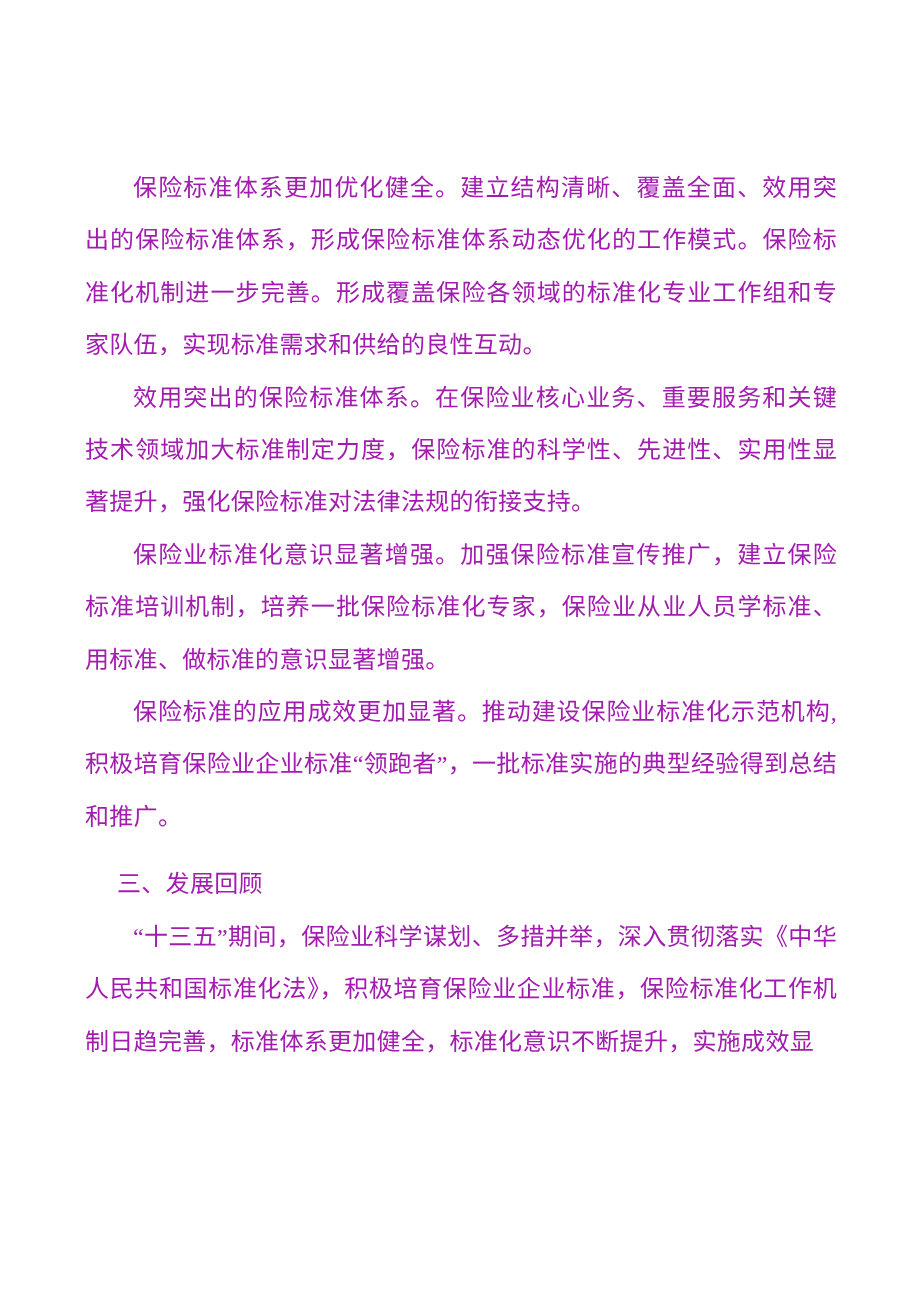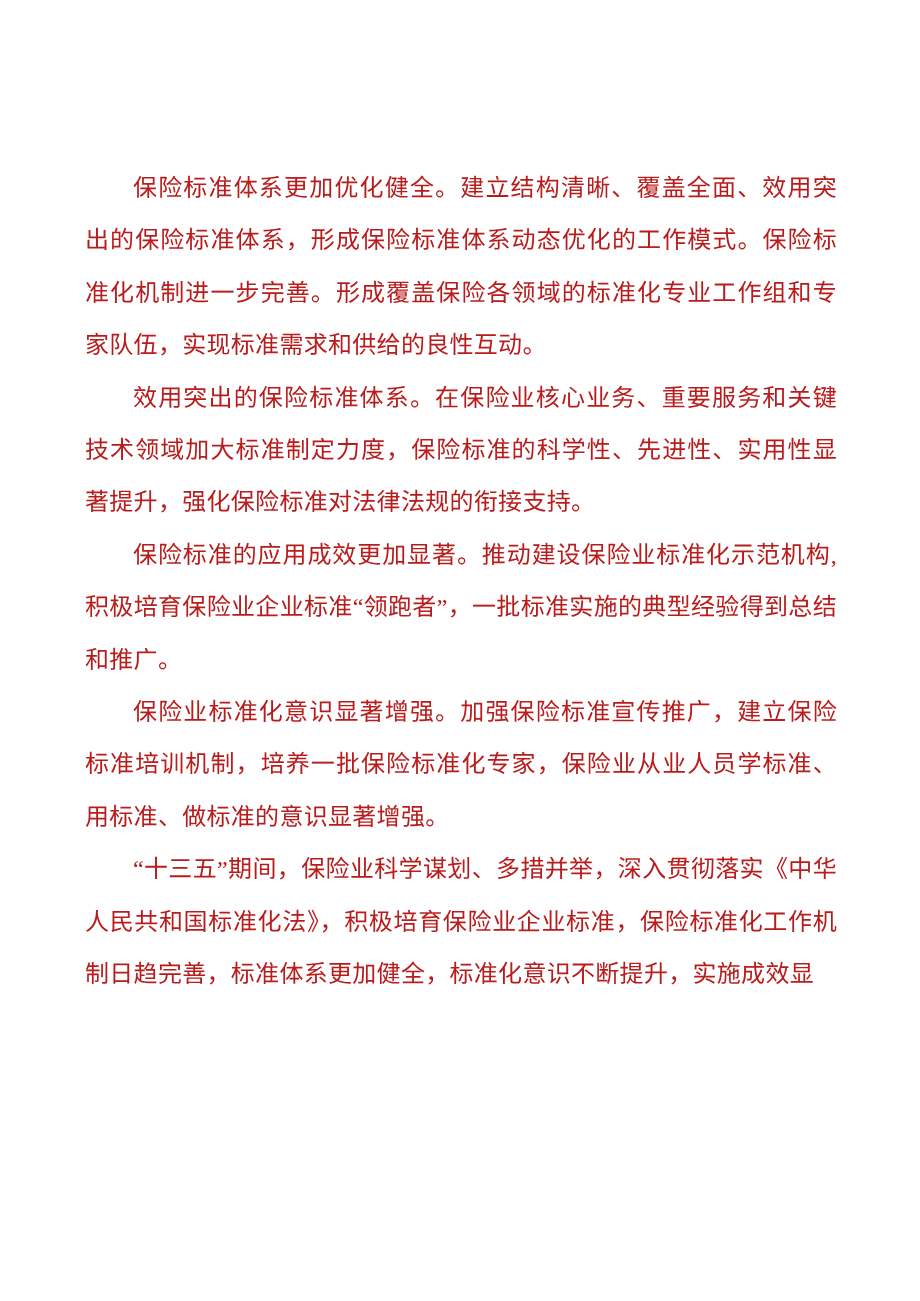--- a/index.html
+++ b/index.html
@@ -17,21 +17,21 @@
     position: relative;
     width: 920px;
     height: 1301px;
     background: #ffffff;
   }
   .text-block {
     position: absolute;
     left: 85px;
     top: 162px;
     width: 752px;
-    color: #b91c1c;
+    color: #a21caf;
     font-size: 24px;
     line-height: 52.4px;
     text-align: justify;
     text-justify: inter-ideograph;
     letter-spacing: 0.3px;
   }
   .para {
     margin: 0;
     padding: 0;
   }
@@ -45,17 +45,18 @@
     font-size: 24px;
   }
 </style>
 </head>
 <body>
 
 <div class="page">
   <div class="text-block" id="doc-body">
       <p class="para body">保险标准体系更加优化健全。建立结构清晰、覆盖全面、效用突出的保险标准体系，形成保险标准体系动态优化的工作模式。保险标准化机制进一步完善。形成覆盖保险各领域的标准化专业工作组和专家队伍，实现标准需求和供给的良性互动。</p>
       <p class="para body">效用突出的保险标准体系。在保险业核心业务、重要服务和关键技术领域加大标准制定力度，保险标准的科学性、先进性、实用性显著提升，强化保险标准对法律法规的衔接支持。</p>
+      <p class="para body">保险业标准化意识显著增强。加强保险标准宣传推广，建立保险标准培训机制，培养一批保险标准化专家，保险业从业人员学标准、用标准、做标准的意识显著增强。</p>
       <p class="para body">保险标准的应用成效更加显著。推动建设保险业标准化示范机构,积极培育保险业企业标准“领跑者”，一批标准实施的典型经验得到总结和推广。</p>
-      <p class="para body">保险业标准化意识显著增强。加强保险标准宣传推广，建立保险标准培训机制，培养一批保险标准化专家，保险业从业人员学标准、用标准、做标准的意识显著增强。</p>
+      <p class="para heading">三、发展回顾</p>
       <p class="para body">“十三五”期间，保险业科学谋划、多措并举，深入贯彻落实《中华人民共和国标准化法》，积极培育保险业企业标准，保险标准化工作机制日趋完善，标准体系更加健全，标准化意识不断提升，实施成效显</p>
     </div>
 </div>
 
 </body></html>

